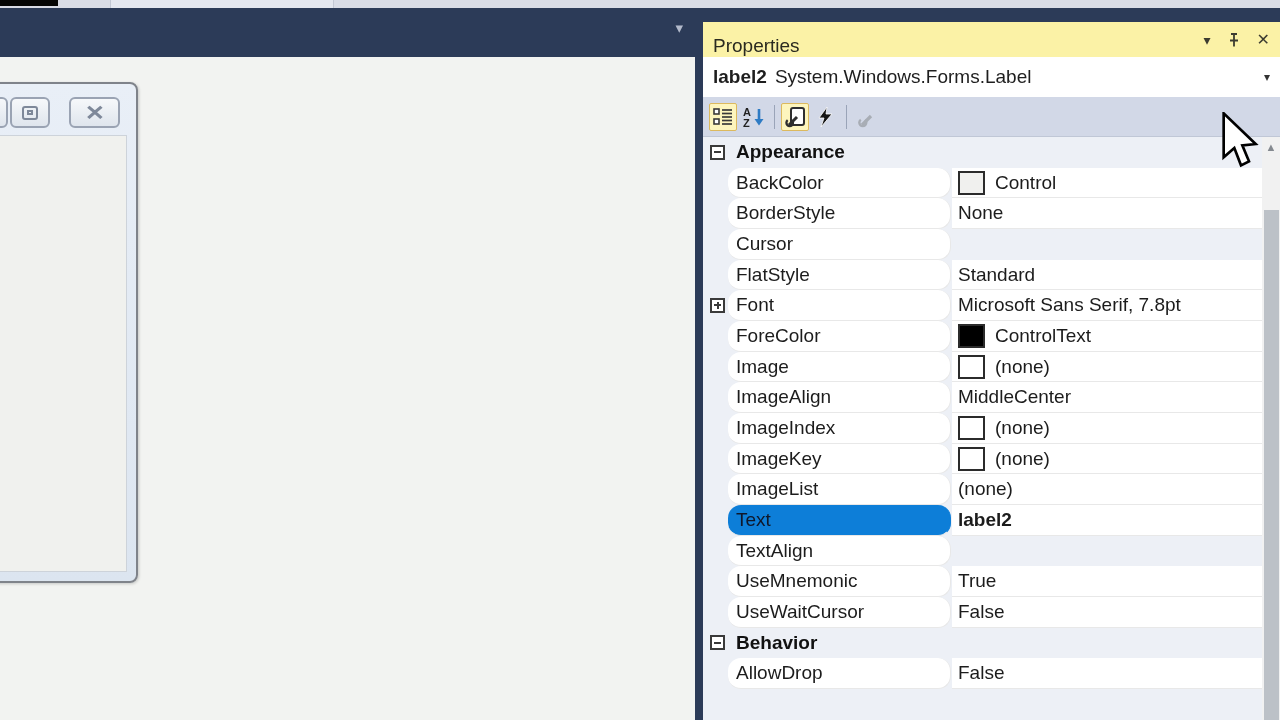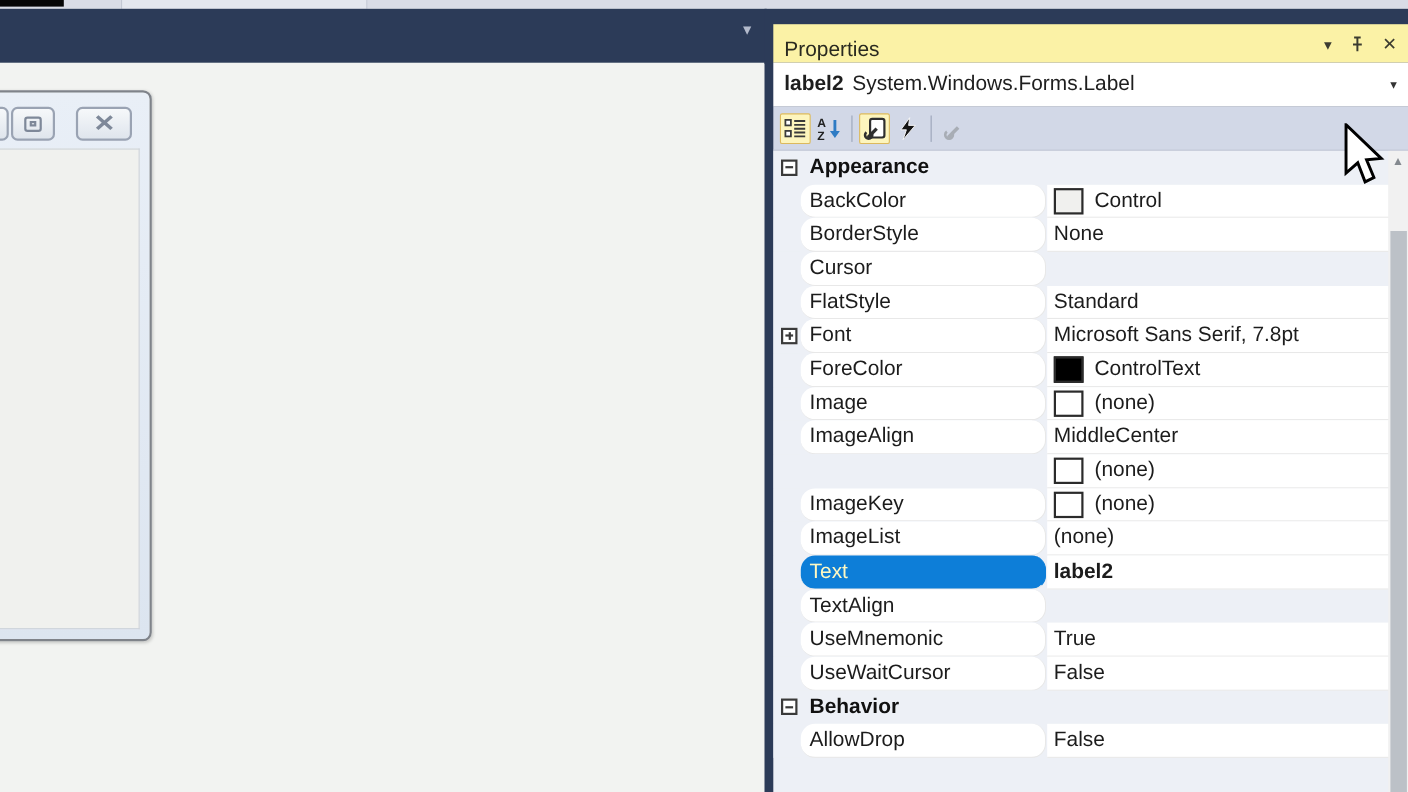--- a/index.html
+++ b/index.html
@@ -79,21 +79,21 @@
     border-bottom:1px solid #e8e8e8;border-right:1px solid #e8e8e8;box-sizing:border-box;
     display:flex;align-items:center;padding-left:8px;font-size:19px;color:#1c1c1c;overflow:hidden;white-space:nowrap;border-radius:13px;
   }
   .grow .vcell{
     position:absolute;left:249px;top:0;width:364px;height:100%;background:#fff;
     border-bottom:1px solid #e8e8e8;box-sizing:border-box;
     display:flex;align-items:center;padding-left:6px;font-size:19px;color:#1c1c1c;overflow:hidden;white-space:nowrap;
   }
   .grow.cat{background:#edf0f6;padding-left:20px;}
   .grow.cat .clabel{position:absolute;left:33px;top:0;height:100%;display:flex;align-items:center;font-size:19px;font-weight:700;color:#111;}
-  .grow.sel .ncell{background:#0d7ed8;color:#fef9c3;border-right-color:#0d7ed8;}
+  .grow.sel .ncell{background:#0d7ed8;color:#0f172a;border-right-color:#0d7ed8;}
   .swatch{width:27px;height:24px;border:2px solid #2b2b2b;box-sizing:border-box;margin-right:10px;flex:0 0 auto;}
   .vbold{font-weight:700;}
   .expander{
     position:absolute;left:7px;width:15px;height:15px;top:7.5px;background:#fff;
     border:2px solid #3a3a3a;box-sizing:border-box;display:flex;align-items:center;justify-content:center;
   }
   .expander .h{width:7px;height:2px;background:#3a3a3a;}
   .expander .v{position:absolute;width:2px;height:7px;background:#3a3a3a;}
   .drop-btn{
     position:absolute;right:0;top:1px;width:26px;height:28px;background:#fff;
@@ -275,20 +275,21 @@
       </div>
       <div class="grow">
         <div class="gutter"></div>
         <div class="ncell">ImageAlign</div>
         <div class="vcell">
           <span>MiddleCenter</span>
         </div>
       </div>
       <div class="grow">
         <div class="gutter"></div>
+        <div class="ncell">ImageIndex</div>
         <div class="vcell">
           <div class="swatch" style="background: rgb(255, 255, 255);"></div>
           <span>(none)</span>
         </div>
       </div>
       <div class="grow">
         <div class="gutter"></div>
         <div class="ncell">ImageKey</div>
         <div class="vcell">
           <div class="swatch" style="background: rgb(255, 255, 255);"></div>

